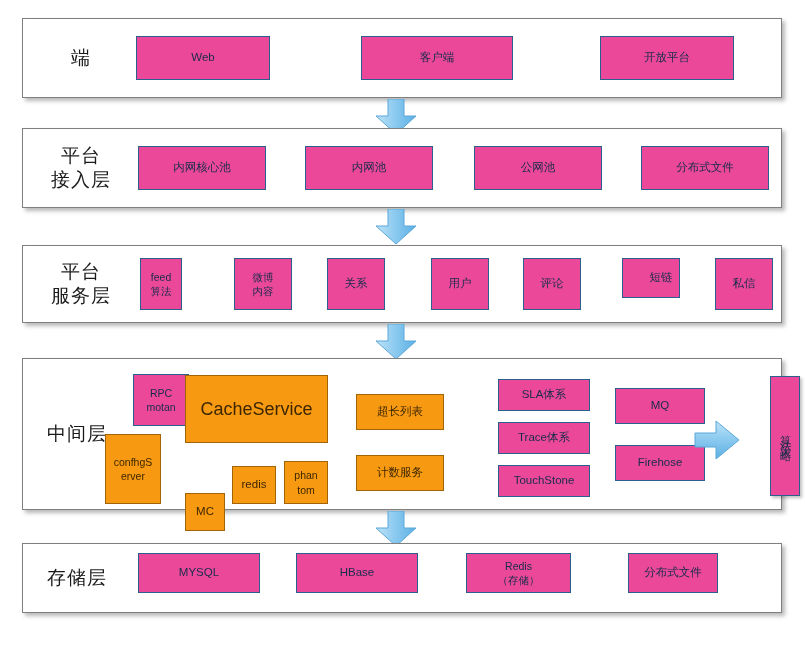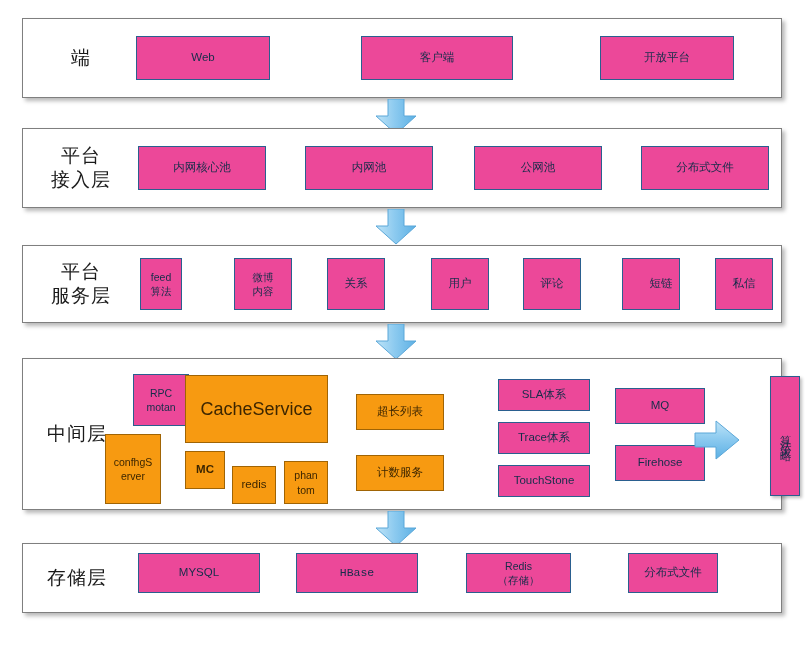--- a/index.html
+++ b/index.html
@@ -147,21 +147,21 @@
     <div class="layer-title">平台
 服务层</div>
   </div>
   <div class="node blue fs-sm" style="left:112px; top:258px; width:42px; height:52px;">feed
 算法</div>
   <div class="node blue fs-sm" style="left:206px; top:258px; width:58px; height:52px;">微博
 内容</div>
   <div class="node blue fs-md" style="left:299px; top:258px; width:58px; height:52px;">关系</div>
   <div class="node blue fs-md" style="left:403px; top:258px; width:58px; height:52px;">用户</div>
   <div class="node blue fs-md" style="left:495px; top:258px; width:58px; height:52px;">评论</div>
-  <div class="node blue fs-md" style="left:594px; top:258px; width:58px; height:52px;padding-left:20px;">短链</div>
+  <div class="node blue fs-md" style="left:594px; top:258px; width:58px; height:40px;padding-left:20px;">短链</div>
   <div class="node blue fs-md" style="left:687px; top:258px; width:58px; height:52px;">私信</div>
 
   <div class="arrow-down" style="left:374px; top:324px;">
     <svg viewBox="0 0 44 36" xmlns="http://www.w3.org/2000/svg">
       <defs>
         <linearGradient id="ad3" x1="0" y1="0" x2="1" y2="0">
           <stop offset="0%" stop-color="#bfe4f7"></stop>
           <stop offset="45%" stop-color="#8ecbf0"></stop>
           <stop offset="100%" stop-color="#5cb0e4"></stop>
         </linearGradient>
@@ -173,21 +173,21 @@
   <div class="layer-row" style="left:22px; top:358px; width:760px; height:152px;">
     <div class="layer-title" style="width:72px;">中间层</div>
   </div>
 
   <div class="node blue fs-sm" style="left:105px; top:374px; width:56px; height:52px;">RPC
 motan</div>
   <div class="node orange fs-sm" style="left:105px; top:434px; width:56px; height:70px;">confhgS
 erver</div>
 
   <div class="node orange fs-lg" style="left:185px; top:375px; width:143px; height:68px;">CacheService</div>
-  <div class="node orange fs-md" style="left:185px; top:451px; width:40px; height:38px;font-weight:bold;">MC</div>
+  <div class="node orange fs-md" style="left:185px; top:493px; width:40px; height:38px;">MC</div>
   <div class="node orange fs-md" style="left:232px; top:466px; width:44px; height:38px;">redis</div>
   <div class="node orange fs-sm" style="left:284px; top:461px; width:44px; height:43px;">phan
 tom</div>
 
   <div class="node orange fs-md" style="left:356px; top:394px; width:88px; height:36px;">超长列表</div>
   <div class="node orange fs-md" style="left:356px; top:455px; width:88px; height:36px;">计数服务</div>
 
   <div class="node blue fs-md" style="left:470px; top:379px; width:92px; height:32px;">SLA体系</div>
   <div class="node blue fs-md" style="left:470px; top:422px; width:92px; height:32px;">Trace体系</div>
   <div class="node blue fs-md" style="left:470px; top:465px; width:92px; height:32px;">TouchStone</div>
@@ -221,18 +221,18 @@
         </linearGradient>
       </defs>
       <polygon points="14,0 30,0 30,17 42,17 22,35 2,17 14,17" fill="url(#ad4)" stroke="#5ba7d8" stroke-width="1"></polygon>
     </svg>
   </div>
 
   <div class="layer-row" style="left:22px; top:543px; width:760px; height:70px;">
     <div class="layer-title" style="width:72px;">存储层</div>
   </div>
   <div class="node blue fs-md" style="left:110px; top:553px; width:122px; height:40px;">MYSQL</div>
-  <div class="node blue fs-md" style="left:268px; top:553px; width:122px; height:40px;font-family:Liberation Mono, monospace;">HBase</div>
+  <div class="node blue fs-md" style="left:268px; top:553px; width:122px; height:40px;">HBase</div>
   <div class="node blue fs-sm" style="left:438px; top:553px; width:105px; height:40px;">Redis
 （存储）</div>
   <div class="node blue fs-md" style="left:600px; top:553px; width:90px; height:40px;">分布式文件</div>
 
 </div>
 
 </body></html>

